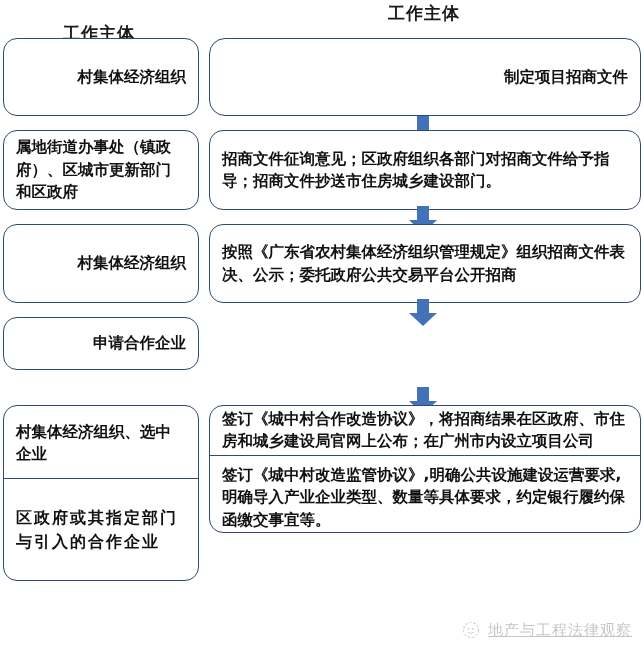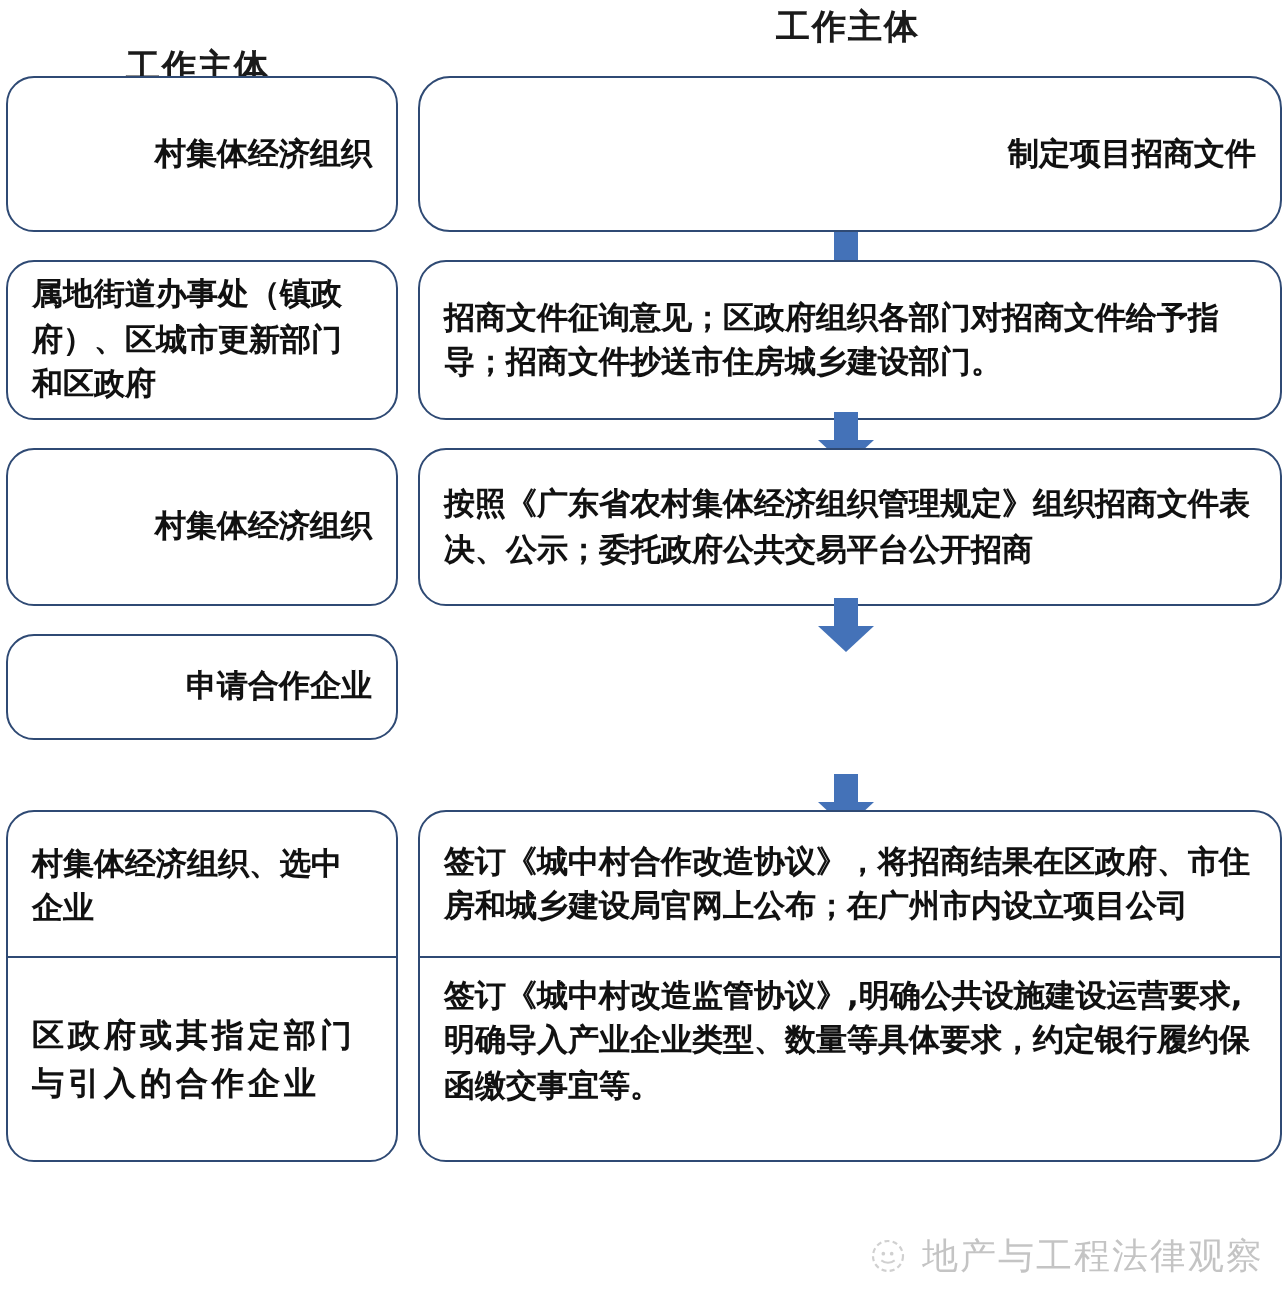--- a/index.html
+++ b/index.html
@@ -111,25 +111,26 @@
   .watermark {
     position: absolute;
     right: 12px;
     bottom: 14px;
     display: flex;
     align-items: center;
     gap: 7px;
     opacity: 0.34;
   }
   .watermark .wm-text {
-    font-size: 18px;
+    font-size: 15px;
     color: #555555;
     letter-spacing: 1px;
     white-space: nowrap;
     font-family: "DejaVu Sans", "Liberation Sans", sans-serif;
+    text-decoration: underline;
   }
   .wm-icon {
     width: 20px;
     height: 20px;
     display: block;
   }
 </style>
 </head>
 <body>
 
@@ -196,21 +197,21 @@
   <div class="row" style="top:405px;height:176px;">
     <div class="box box-left" style="top:0;height:176px;justify-content:flex-start;">
       <div class="half split-top" style="height:73px;padding-top:2px;">
         <div class="cell leftal">村集体经济组织、选中企业</div>
       </div>
       <div class="half" style="height:101px;letter-spacing:2px;">
         <div class="cell leftal" style="font-size:16px;">区政府或其指定部门与引入的合作企业</div>
       </div>
     </div>
 
-    <div class="box box-right" style="top:0;height:176px;justify-content:flex-start;">
+    <div class="box box-right" style="top:0;height:128px;justify-content:flex-start;">
       <div class="half split-top" style="height:73px;">
         <div class="cell leftal">签订《城中村合作改造协议》，将招商结果在区政府、市住房和城乡建设局官网上公布；在广州市内设立项目公司</div>
       </div>
       <div class="half" style="height:101px;justify-content:flex-start;padding-top:6px;">
         <div class="cell leftal">签订《城中村改造监管协议》,明确公共设施建设运营要求,明确导入产业企业类型、数量等具体要求，约定银行履约保函缴交事宜等。</div>
       </div>
     </div>
   </div>
 
   <div class="watermark">

